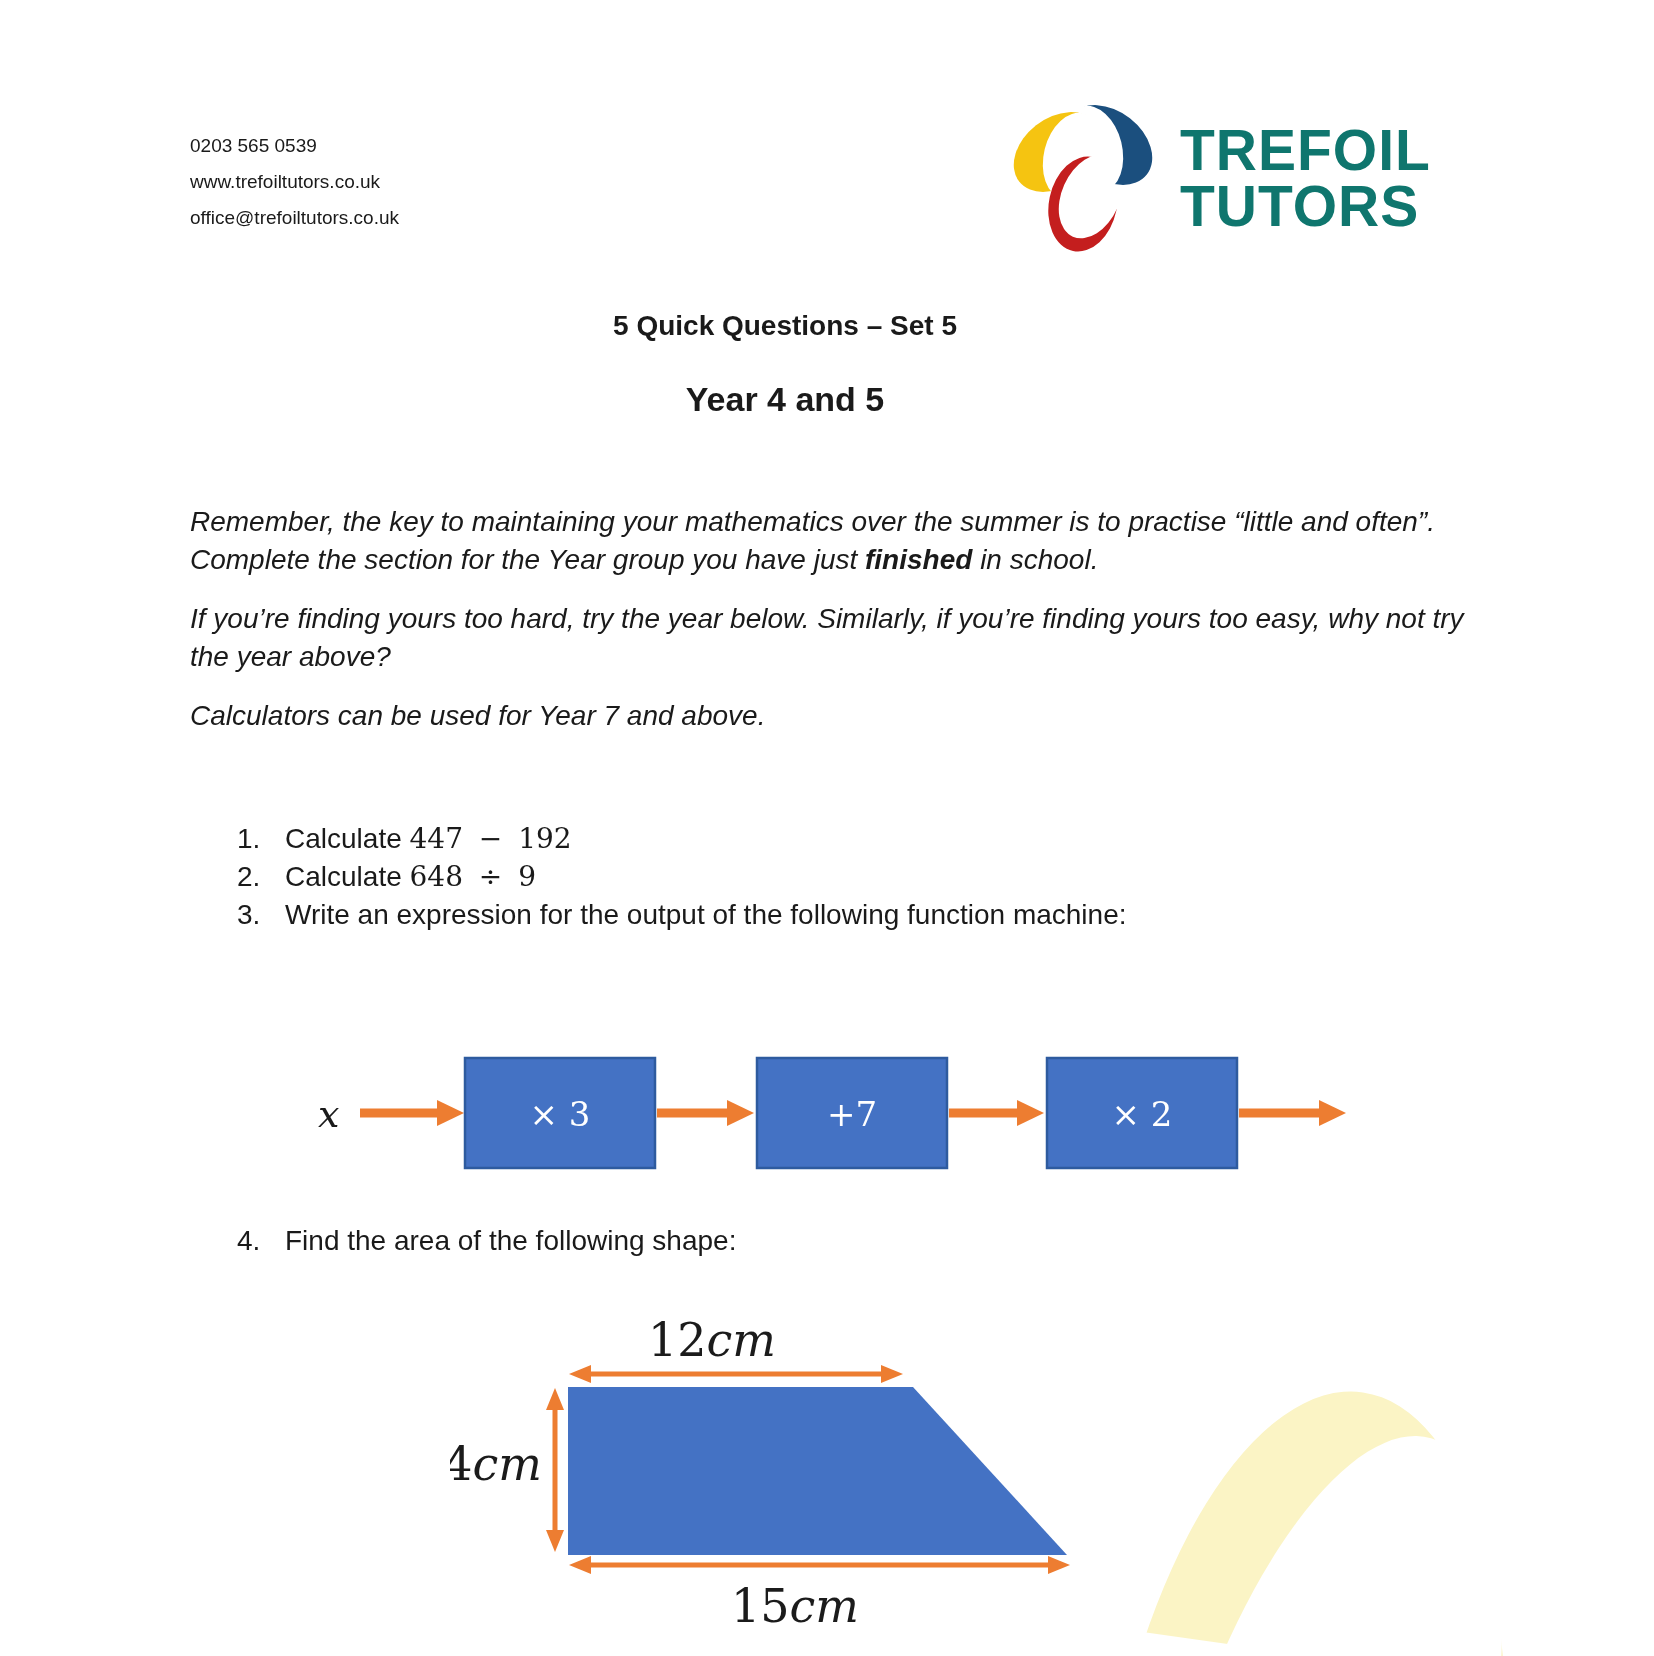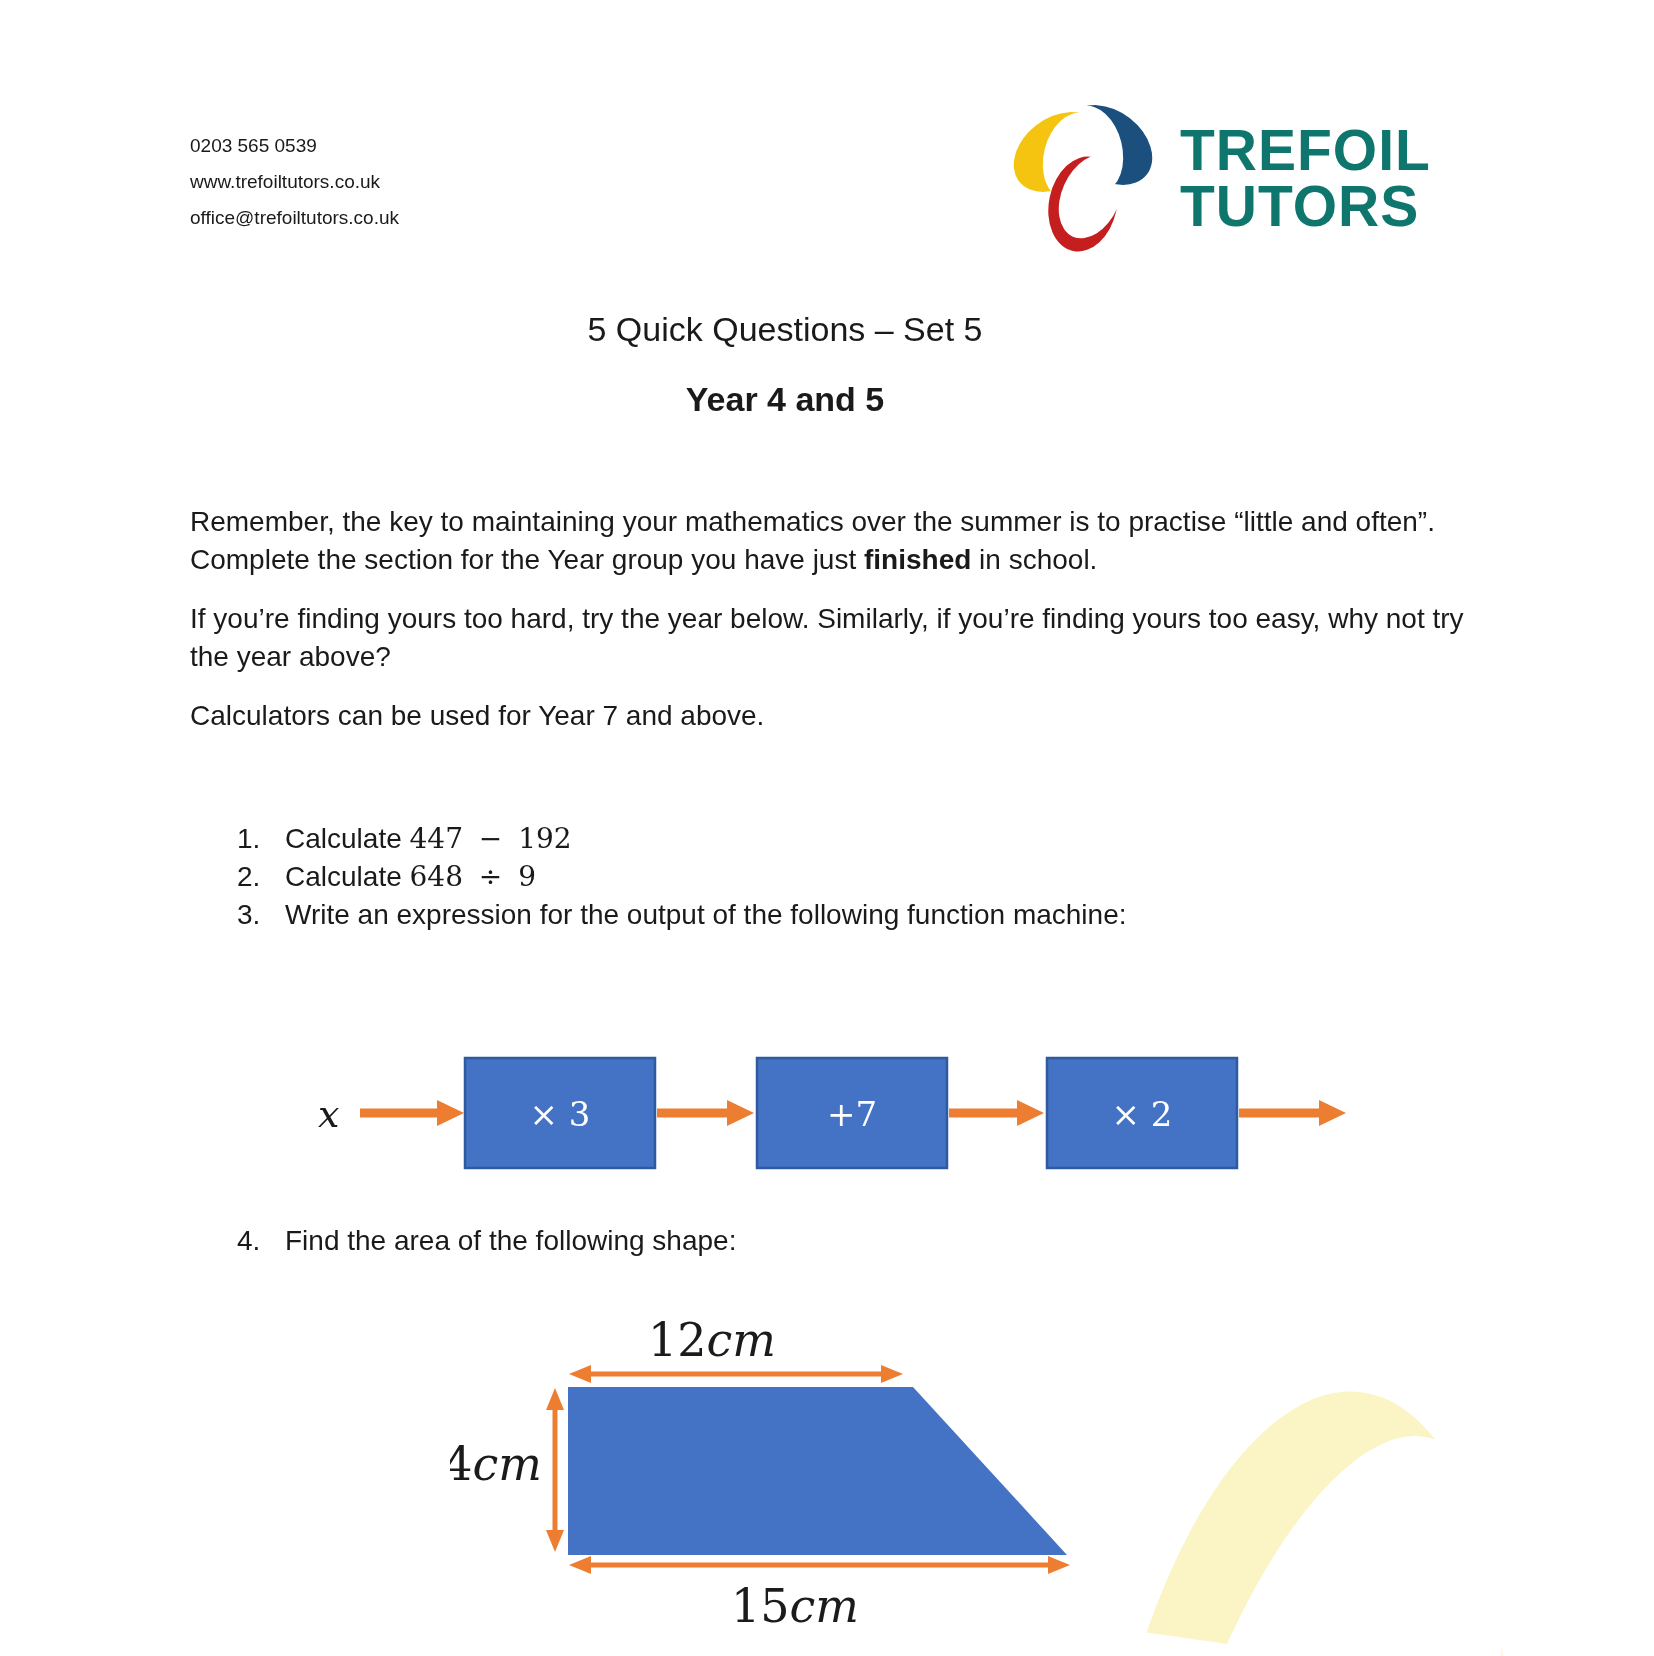--- a/index.html
+++ b/index.html
@@ -17,24 +17,24 @@
   .contact{position:absolute;left:190px;top:128px;font-size:19px;line-height:36px;}
   .logo{position:absolute;left:995px;top:92px;width:480px;height:180px;}
   .logo-mark{position:absolute;left:0;top:0;}
   .logo-text{
     position:absolute;left:185px;top:30px;
     font-size:57px;line-height:56px;font-weight:bold;
     letter-spacing:1px;color:#0f766e;
   }
 
   .titleblock{position:absolute;left:0;top:310px;width:1570px;text-align:center;}
-  .title{font-size:34px;font-weight:normal;}
+  .title{font-size:28px;font-weight:bold;}
   .subtitle{position:absolute;left:0;top:380px;width:1570px;text-align:center;font-size:34px;font-weight:bold;}
 
-  .intro{position:absolute;left:190px;top:503px;width:1300px;font-size:28px;line-height:38px;}
+  .intro{position:absolute;left:190px;top:503px;width:1300px;font-size:28px;line-height:38px;font-style:italic;}
   .intro p{margin:0 0 21px 0;}
   .intro b{font-weight:bold;}
 
   .qlist{position:absolute;left:237px;top:820px;font-size:28px;line-height:38px;}
   .q-row{display:flex;}
   .q-num{width:48px;flex:0 0 48px;}
   .math{font-family:"DejaVu Serif",serif;word-spacing:7px;}
 
   .q4{position:absolute;left:237px;top:1222px;font-size:28px;line-height:38px;display:flex;}
 

